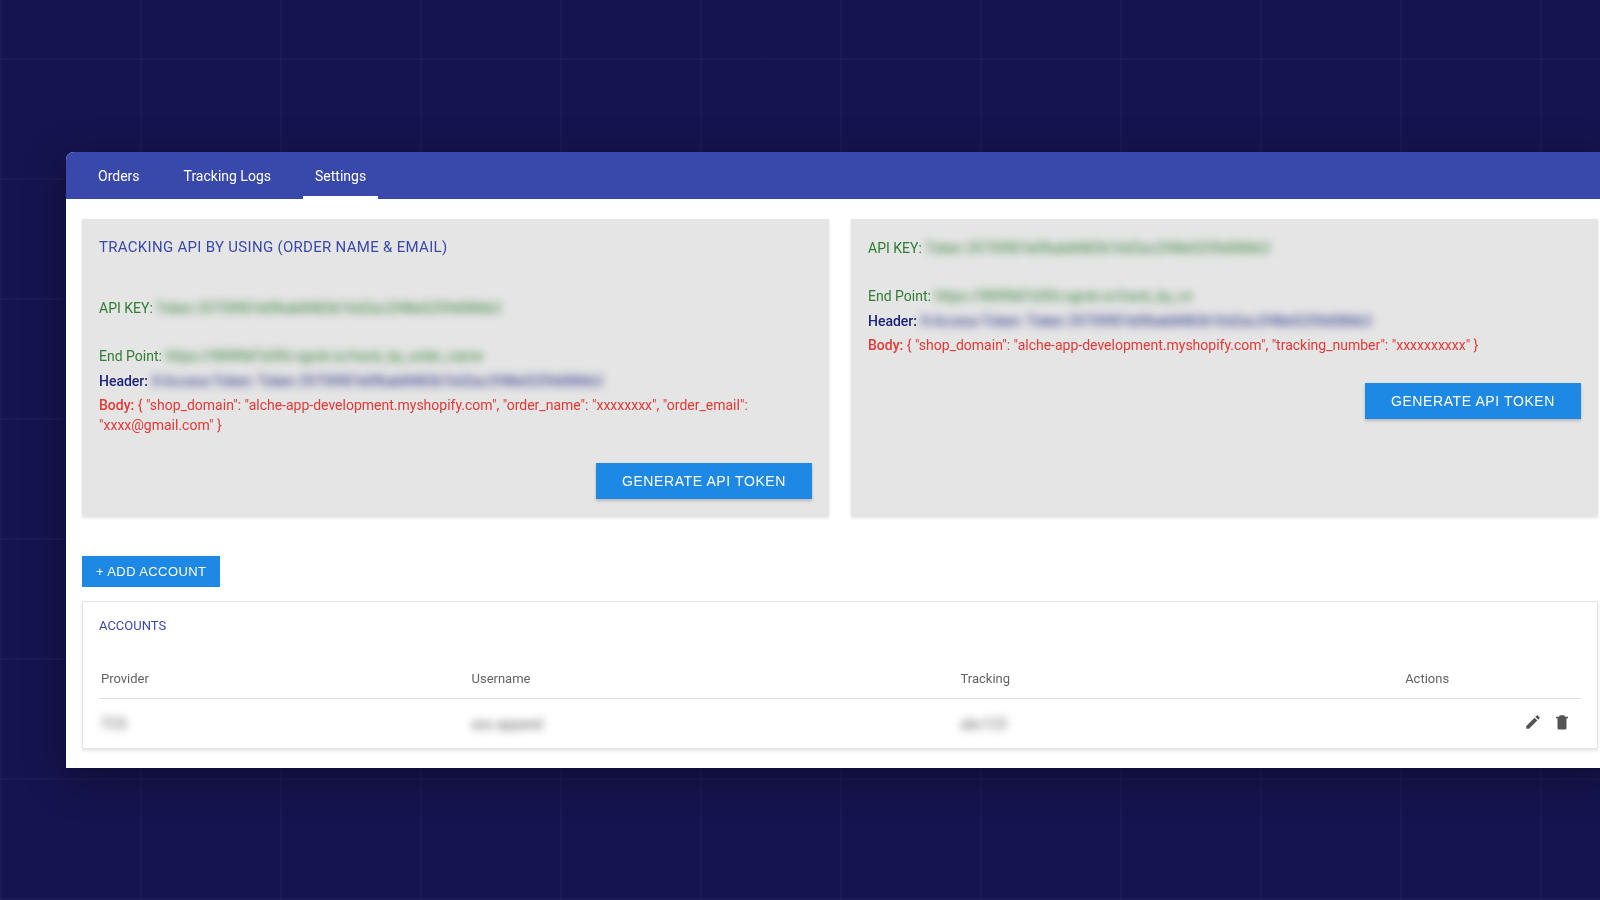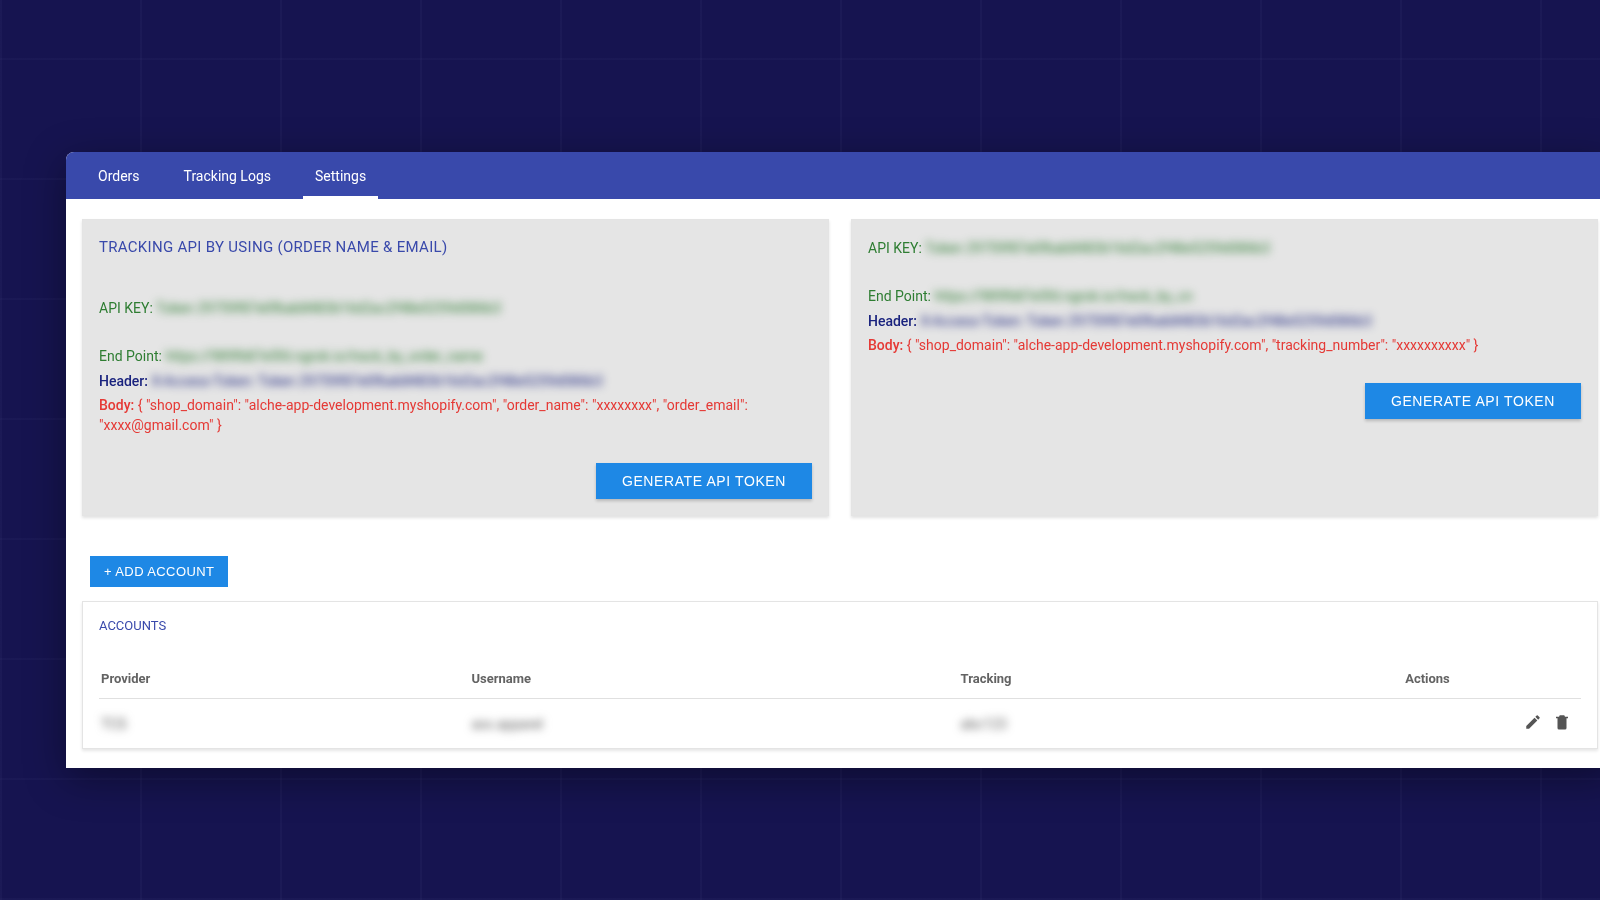--- a/index.html
+++ b/index.html
@@ -110,41 +110,40 @@
 }
 .btn-add {
   background: #1e88e5;
   color: #fff;
   border: none;
   padding: 8px 14px;
   font-size: 13px;
   font-weight: 500;
   letter-spacing: 0.4px;
   cursor: pointer;
-  margin-left: 8px;
 }
 .accounts-card {
   border: 1px solid #e4e4e4;
   box-shadow: 0 2px 3px rgba(0,0,0,0.1);
   padding: 16px 16px 0;
 }
 .accounts-title {
   color: #3949ab;
   font-size: 13px;
   font-weight: 400;
   margin-bottom: 28px;
 }
 .table {
   width: 100%;
   border-collapse: collapse;
 }
 .table th {
   text-align: left;
   font-size: 13px;
-  font-weight: 700;
+  font-weight: 400;
   color: #636363;
   padding: 10px 2px 12px;
   border-bottom: 1px solid #e0e0e0;
 }
 .table th.actions-col { text-align: left; padding-right: 8px; }
 .table td {
   font-size: 14px;
   color: #5b5b5b;
   padding: 14px 2px;
 }

